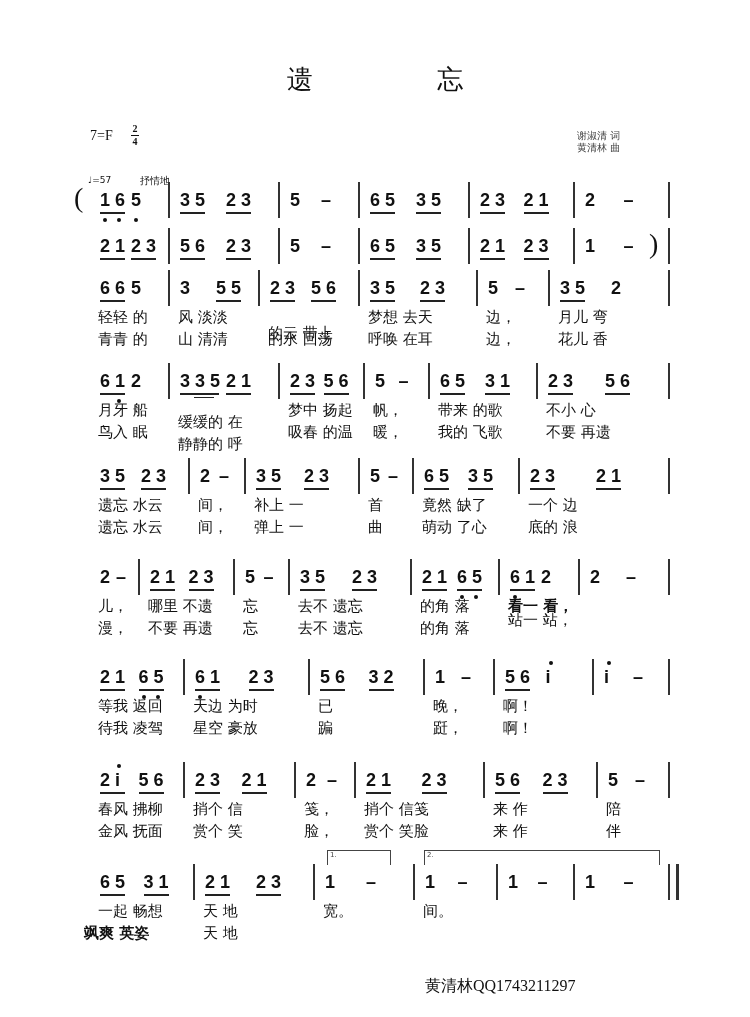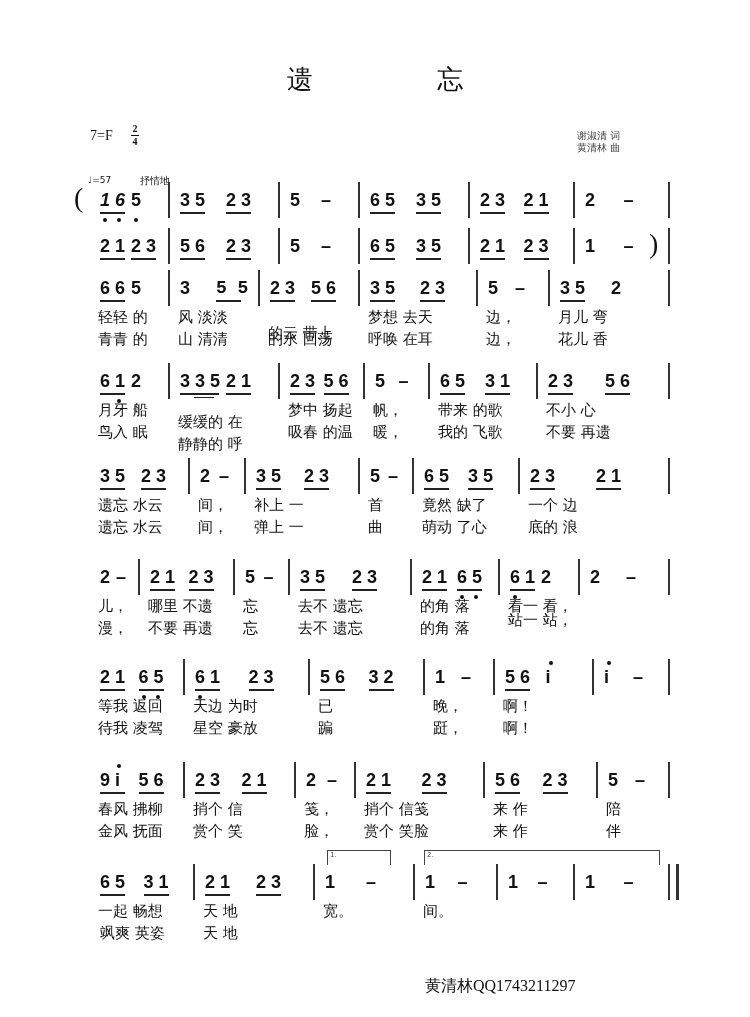--- a/index.html
+++ b/index.html
@@ -49,21 +49,21 @@
 <div class="expr">抒情地</div>
 
 <div id="score">
     <div class="row" style="top: 190px; height: 90px;">
       <div class="bar" style="left: 168px; top: -8px; height: 36px;"></div>
       <div class="bar" style="left: 278px; top: -8px; height: 36px;"></div>
       <div class="bar" style="left: 358px; top: -8px; height: 36px;"></div>
       <div class="bar" style="left: 468px; top: -8px; height: 36px;"></div>
       <div class="bar" style="left: 573px; top: -8px; height: 36px;"></div>
       <div class="bar" style="left: 668px; top: -8px; height: 36px;"></div>
-      <div class="n" style="left: 100px; top: 0px; font-style: italic;">1 6</div>
+      <div class="n" style="left: 100px; top: 0px;">1 6</div>
       <div class="ul" style="left: 100px; top: 22px; width: 25px;"></div>
       <div class="dot" style="left: 103px; top: 28px;"></div>
       <div class="dot" style="left: 117px; top: 28px;"></div>
       <div class="n" style="left: 131px; top: 0px;">5</div>
       <div class="dot" style="left: 134px; top: 28px;"></div>
       <div class="n" style="left: 180px; top: 0px;">3 5</div>
       <div class="ul" style="left: 180px; top: 22px; width: 25px;"></div>
       <div class="n" style="left: 226px; top: 0px;">2 3</div>
       <div class="ul" style="left: 226px; top: 22px; width: 25px;"></div>
       <div class="n" style="left: 290px; top: 0px;">5</div>
@@ -113,21 +113,21 @@
       <div class="bar" style="left: 358px; top: -8px; height: 36px;"></div>
       <div class="bar" style="left: 476px; top: -8px; height: 36px;"></div>
       <div class="bar" style="left: 548px; top: -8px; height: 36px;"></div>
       <div class="bar" style="left: 668px; top: -8px; height: 36px;"></div>
       <div class="n" style="left: 100px; top: 0px;">6 6</div>
       <div class="ul" style="left: 100px; top: 22px; width: 25px;"></div>
       <div class="n" style="left: 131px; top: 0px;">5</div>
       <div class="lyr" style="left: 98px; top: 30px;">轻轻 的</div>
       <div class="lyr" style="left: 98px; top: 52px;">青青 的</div>
       <div class="n" style="left: 180px; top: 0px;">3</div>
-      <div class="n" style="left: 216px; top: 0px; font-family: Liberation Mono, monospace;">5 5</div>
+      <div class="n" style="left: 216px; top: 0px;">5 5</div>
       <div class="ul" style="left: 216px; top: 22px; width: 25px;"></div>
       <div class="lyr" style="left: 178px; top: 30px;">风 淡淡</div>
       <div class="lyr" style="left: 178px; top: 52px;">山 清清</div>
       <div class="n" style="left: 270px; top: 0px;">2 3</div>
       <div class="ul" style="left: 270px; top: 22px; width: 25px;"></div>
       <div class="n" style="left: 311px; top: 0px;">5 6</div>
       <div class="ul" style="left: 311px; top: 22px; width: 25px;"></div>
       <div class="lyr" style="left: 268px; top: 46px;">的云 带上</div>
       <div class="lyr" style="left: 268px; top: 52px;">的水 回荡</div>
       <div class="n" style="left: 370px; top: 0px;">3 5</div>
@@ -262,21 +262,21 @@
       <div class="n" style="left: 457px; top: 0px;">6 5</div>
       <div class="ul" style="left: 457px; top: 22px; width: 25px;"></div>
       <div class="dot" style="left: 460px; top: 28px;"></div>
       <div class="dot" style="left: 474px; top: 28px;"></div>
       <div class="lyr" style="left: 420px; top: 30px;">的角 落</div>
       <div class="lyr" style="left: 420px; top: 52px;">的角 落</div>
       <div class="n" style="left: 510px; top: 0px;">6 1</div>
       <div class="ul" style="left: 510px; top: 22px; width: 25px;"></div>
       <div class="dot" style="left: 513px; top: 28px;"></div>
       <div class="n" style="left: 541px; top: 0px;">2</div>
-      <div class="lyr" style="left: 508px; top: 30px;">看一 看，</div>
+      <div class="lyr" style="left: 508px; top: 30px; font-weight: bold;">看一 看，</div>
       <div class="lyr" style="left: 508px; top: 44px;">站一 站，</div>
       <div class="n" style="left: 590px; top: 0px;">2</div>
       <div class="n" style="left: 626px; top: 0px;">–</div>
     </div>
     <div class="row" style="top: 667px; height: 90px;">
       <div class="bar" style="left: 183px; top: -8px; height: 36px;"></div>
       <div class="bar" style="left: 308px; top: -8px; height: 36px;"></div>
       <div class="bar" style="left: 423px; top: -8px; height: 36px;"></div>
       <div class="bar" style="left: 493px; top: -8px; height: 36px;"></div>
       <div class="bar" style="left: 592px; top: -8px; height: 36px;"></div>
@@ -316,21 +316,21 @@
       <div class="dot" style="left: 607px; top: -6px;"></div>
       <div class="n" style="left: 633px; top: 0px;">–</div>
     </div>
     <div class="row" style="top: 770px; height: 90px;">
       <div class="bar" style="left: 183px; top: -8px; height: 36px;"></div>
       <div class="bar" style="left: 294px; top: -8px; height: 36px;"></div>
       <div class="bar" style="left: 354px; top: -8px; height: 36px;"></div>
       <div class="bar" style="left: 483px; top: -8px; height: 36px;"></div>
       <div class="bar" style="left: 596px; top: -8px; height: 36px;"></div>
       <div class="bar" style="left: 668px; top: -8px; height: 36px;"></div>
-      <div class="n" style="left: 100px; top: 0px;">9 i</div>
+      <div class="n" style="left: 100px; top: 0px;">2 i</div>
       <div class="ul" style="left: 100px; top: 22px; width: 25px;"></div>
       <div class="dot" style="left: 117px; top: -6px;"></div>
       <div class="n" style="left: 138.5px; top: 0px;">5 6</div>
       <div class="ul" style="left: 138.5px; top: 22px; width: 25px;"></div>
       <div class="lyr" style="left: 98px; top: 30px;">春风 拂柳</div>
       <div class="lyr" style="left: 98px; top: 52px;">金风 抚面</div>
       <div class="n" style="left: 195px; top: 0px;">2 3</div>
       <div class="ul" style="left: 195px; top: 22px; width: 25px;"></div>
       <div class="n" style="left: 241.5px; top: 0px;">2 1</div>
       <div class="ul" style="left: 241.5px; top: 22px; width: 25px;"></div>
@@ -362,21 +362,21 @@
       <div class="bar" style="left: 313px; top: -8px; height: 36px;"></div>
       <div class="bar" style="left: 413px; top: -8px; height: 36px;"></div>
       <div class="bar" style="left: 496px; top: -8px; height: 36px;"></div>
       <div class="bar" style="left: 573px; top: -8px; height: 36px;"></div>
       <div class="bar" style="left: 668px; top: -8px; height: 36px;"></div>
       <div class="n" style="left: 100px; top: 0px;">6 5</div>
       <div class="ul" style="left: 100px; top: 22px; width: 25px;"></div>
       <div class="n" style="left: 143.5px; top: 0px;">3 1</div>
       <div class="ul" style="left: 143.5px; top: 22px; width: 25px;"></div>
       <div class="lyr" style="left: 98px; top: 30px;">一起 畅想</div>
-      <div class="lyr" style="left: 100px; top: 52px;">飒爽 英姿</div>
+      <div class="lyr" style="left: 84px; top: 52px; font-weight: bold;">飒爽 英姿</div>
       <div class="n" style="left: 205px; top: 0px;">2 1</div>
       <div class="ul" style="left: 205px; top: 22px; width: 25px;"></div>
       <div class="n" style="left: 256px; top: 0px;">2 3</div>
       <div class="ul" style="left: 256px; top: 22px; width: 25px;"></div>
       <div class="lyr" style="left: 203px; top: 30px;">天 地</div>
       <div class="lyr" style="left: 203px; top: 52px;">天 地</div>
       <div class="n" style="left: 325px; top: 0px;">1</div>
       <div class="n" style="left: 366px; top: 0px;">–</div>
       <div class="lyr" style="left: 323px; top: 30px;">宽。</div>
       <div class="n" style="left: 425px; top: 0px;">1</div>

